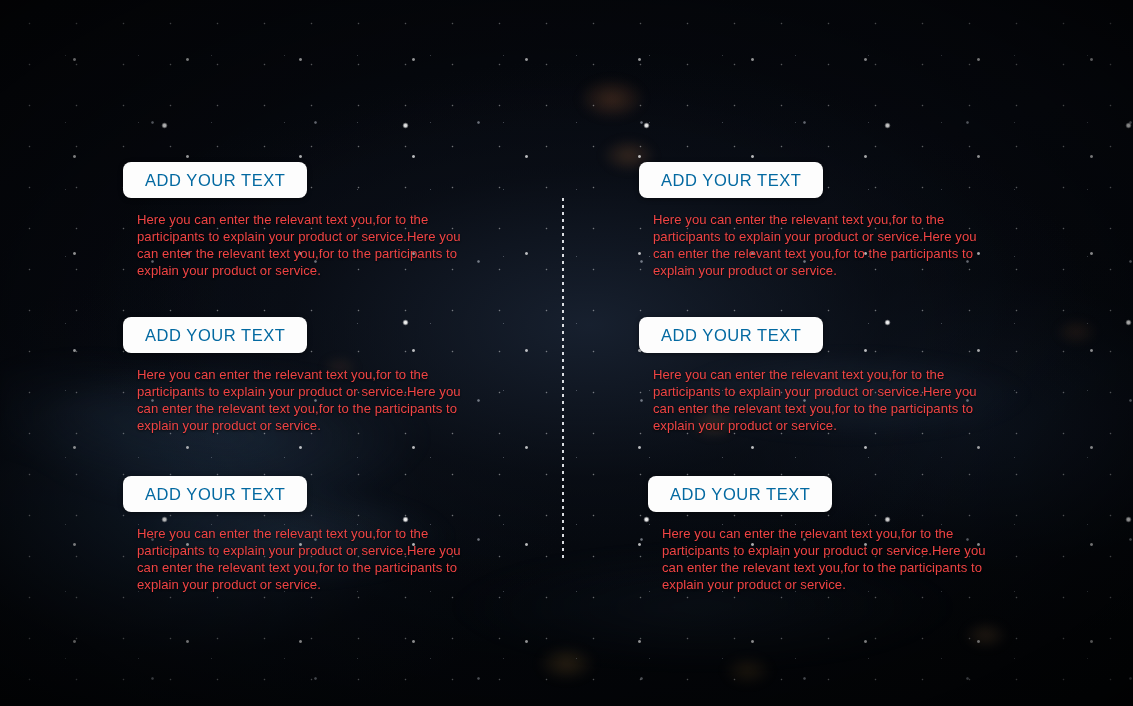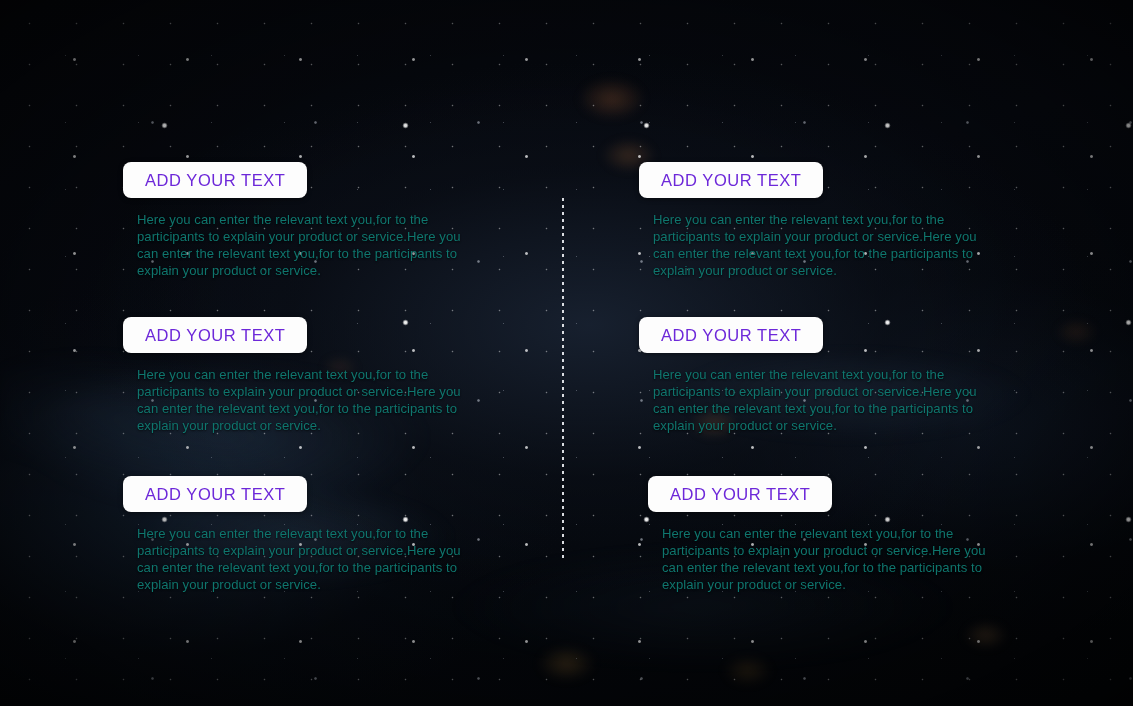--- a/index.html
+++ b/index.html
@@ -79,34 +79,34 @@
   #col-left{left:0;}
   #col-right{left:0;}
 
   .block{position:absolute;}
 
   .pill{
     display:inline-flex;align-items:center;
     height:36px;
     padding:0 22px;
     background:#fdfdfd;
-    color:#6d28d9;
+    color:#0369a1;
     border-radius:8px;
     font-size:16.5px;
     letter-spacing:.55px;
     white-space:nowrap;
     box-shadow:0 1px 5px rgba(0,0,0,.45);
     font-family:"Liberation Sans",sans-serif;
   }
 
   .body-text{
     margin-top:13px;
     margin-left:14px;
     width:344px;
-    color:#0f766e;
+    color:#ef4444;
     font-size:13.1px;
     line-height:17.1px;
     letter-spacing:.06px;
     text-shadow:0 1px 2px rgba(0,0,0,.75);
   }
 
   
   #divider{
     position:absolute;
     left:562px;top:198px;

